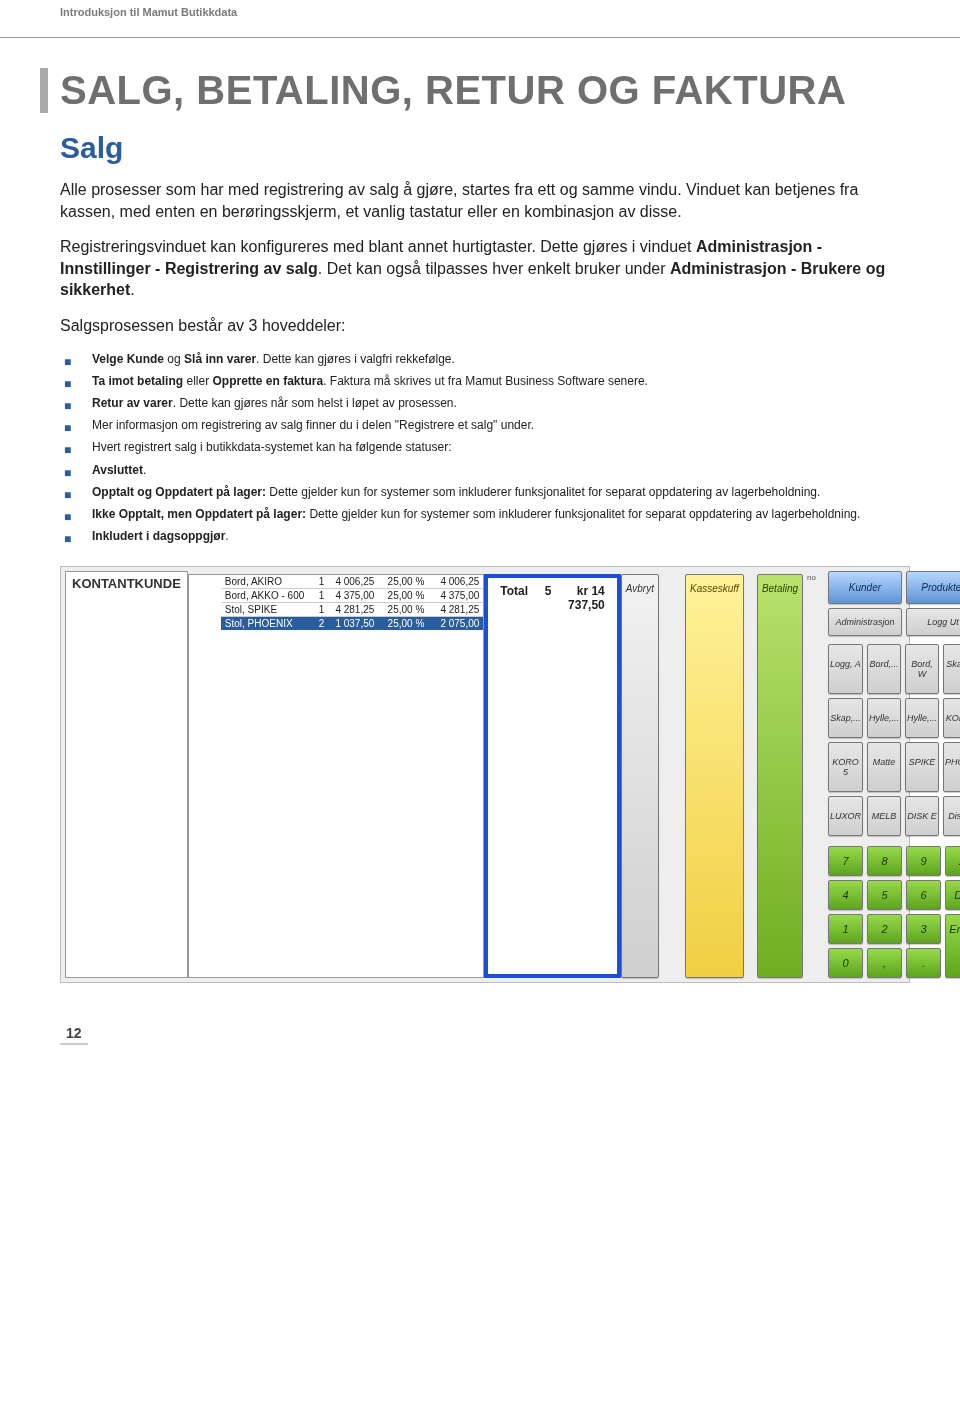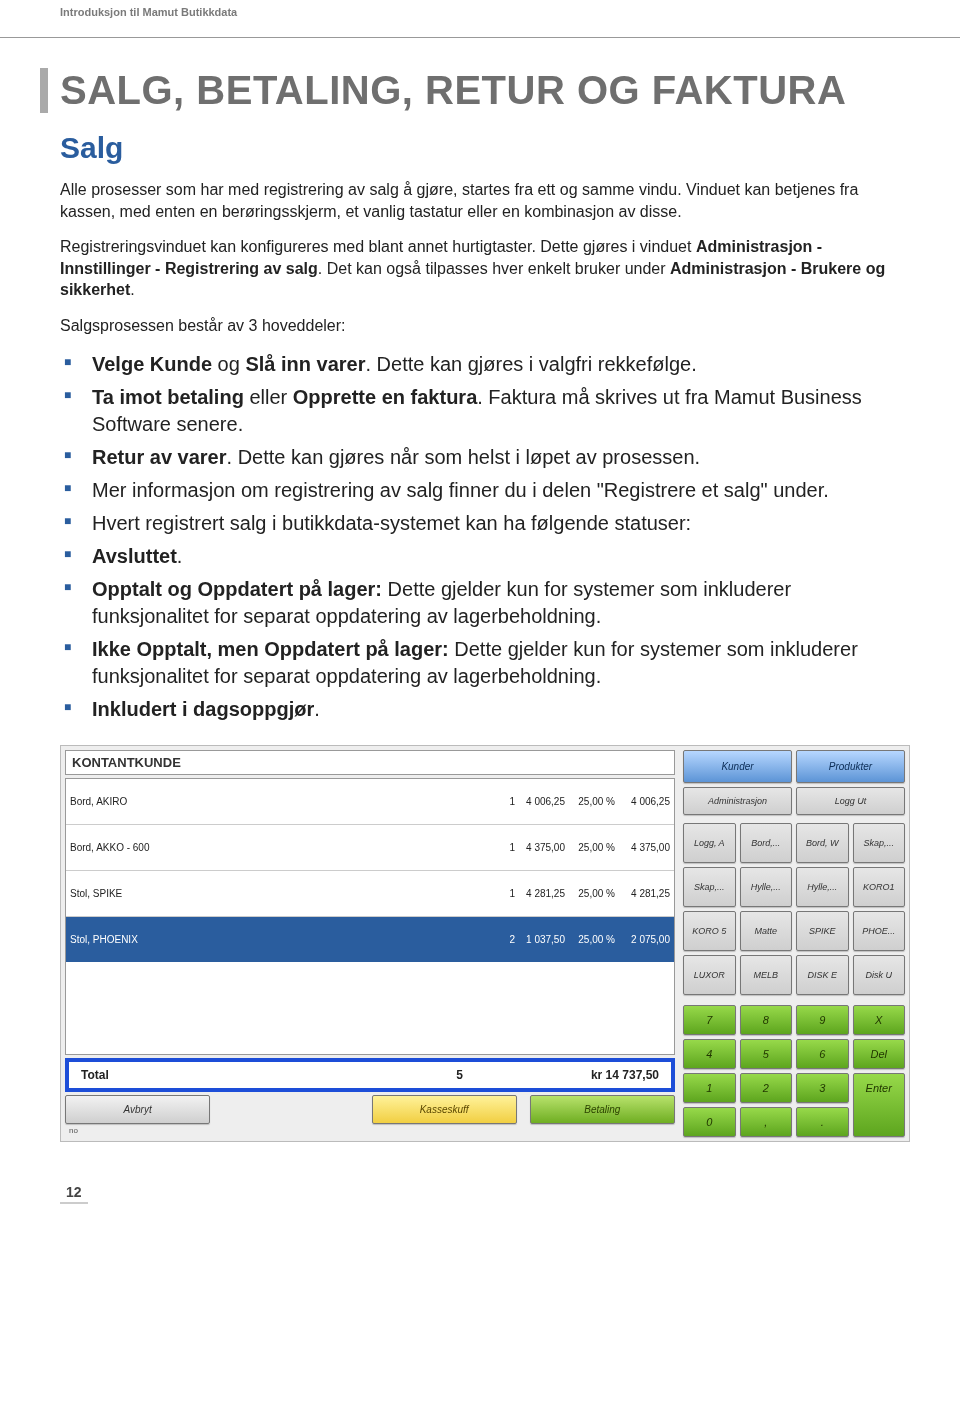--- a/index.html
+++ b/index.html
@@ -3,31 +3,31 @@
 <meta charset="utf-8">
 <style>
   * { box-sizing: border-box; margin: 0; padding: 0; }
   body { font-family: Arial, Helvetica, sans-serif; width: 960px; background: #fff; color: #222; padding: 0 0 40px 0; }
   .page { padding: 0 50px 0 60px; }
   .top-header { font-size: 11px; font-weight: bold; color: #7a7a7a; padding: 6px 0 19px 0; border-bottom: 1px solid #999; margin-bottom: 30px; margin-left: -60px; padding-left: 60px; margin-right: -50px; padding-right: 50px; }
   h1.main-title { font-size: 40px; font-weight: bold; color: #6f6f6f; margin: 20px 0 18px 0; letter-spacing: 0.5px; font-family: Arial, sans-serif; border-left: 8px solid #aaa; padding-left: 12px; margin-left: -20px; }
   h2.sub-title { font-size: 30px; font-weight: bold; color: #2a5d9e; margin: 6px 0 14px 0; }
   .body-text p { font-size: 16px; line-height: 1.35; margin: 0 0 14px 0; }
   .body-text ul { list-style: none; margin: 0 0 14px 0; padding: 0 0 0 26px; }
-  .body-text ul li { position: relative; font-size: 20px; line-height: 1.35; margin-bottom: 6px; padding-left: 6px; }
+  .body-text ul li { position: relative; font-size: 12px; line-height: 1.35; margin-bottom: 6px; padding-left: 6px; }
   .body-text ul li::before { content: "■"; color: #2a5d9e; font-size: 12px; position: absolute; left: -22px; top: 3px; }
   .bold { font-weight: bold; }
 
   
   .ss-wrap { margin: 22px 0 0 0; border: 1px solid #bbb; background: #eee; display: flex; }
-  .ss-left { flex: 1; padding: 4px; display: flex; flex-direction: column; }
+  .ss-left { flex: 1; padding: 4px; display: flex; flex-direction: row; }
   .ss-right { width: 230px; padding: 4px; display: flex; flex-direction: column; gap: 4px; }
   .ss-title-bar { background: #fff; border: 1px solid #999; padding: 4px 6px; font-weight: bold; font-size: 13px; color: #333; }
   .ss-table { background: #fff; border: 1px solid #999; margin-top: 3px; flex: 1; font-size: 10px; display: flex; flex-direction: column; }
-  .ss-row { display: grid; grid-template-columns: 2fr 20px 50px 50px 55px; padding: 17px 4px; border-top: 1px solid #ccc; }
+  .ss-row { display: grid; grid-template-columns: 2fr 20px 50px 50px 55px; padding: 1px 4px; border-top: 1px solid #ccc; margin-left: 32px; }
   .ss-row.header-row { border-top: 1px solid #777; }
   .ss-row:first-child { border-top: none; }
   .ss-row.selected { background: #2a5d9e; color: #fff; }
   .ss-row span { text-align: right; white-space: nowrap; }
   .ss-row span:first-child { text-align: left; }
   .ss-total-bar { display: grid; grid-template-columns: 2fr 40px 1fr; font-size: 12px; font-weight: bold; padding: 6px 12px; background: #fff; border: 4px solid #1d4ed8; margin-top: 3px; }
   .ss-total-bar span:nth-child(2){text-align:center;}
   .ss-total-bar span:last-child{text-align:right;}
   .ss-bottom-row { display: flex; gap: 13px; margin-top: 3px; font-style: italic; }
   .ss-btn { flex: 1; text-align: center; font-size: 10px; padding: 8px 4px; border: 1px solid #777; border-radius: 2px; box-shadow: 0 1px 1px rgba(0,0,0,0.2); }

